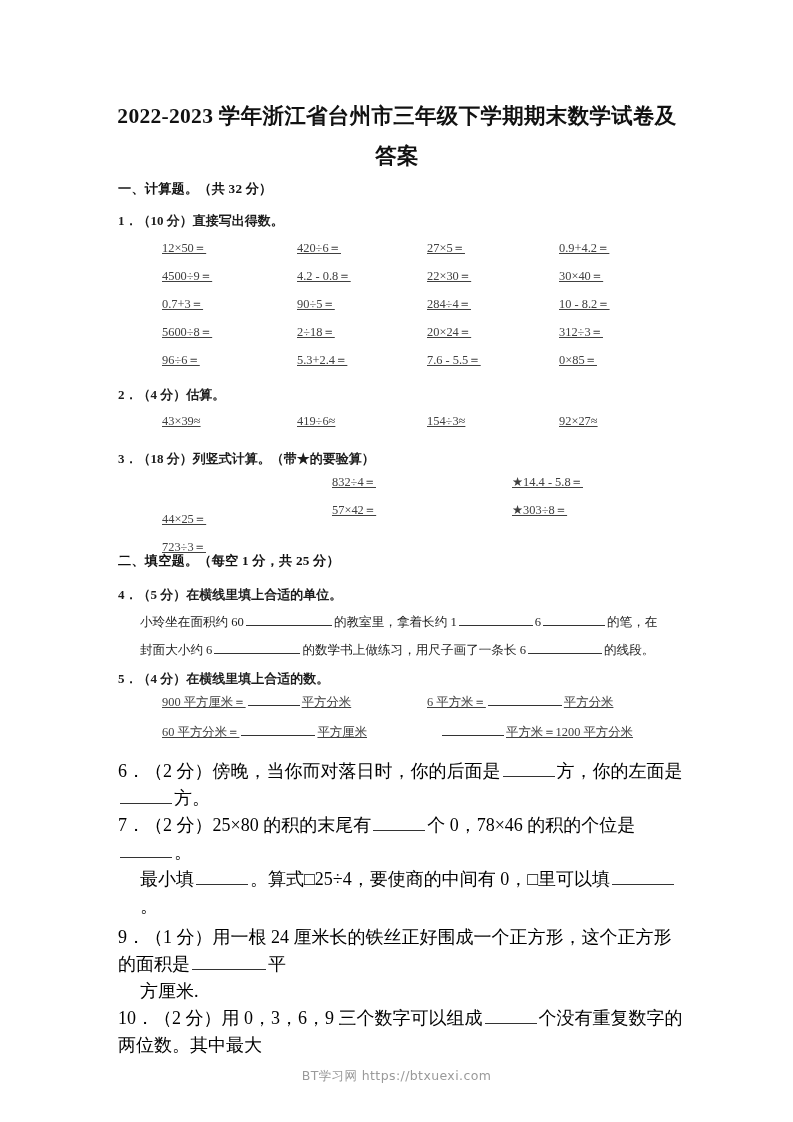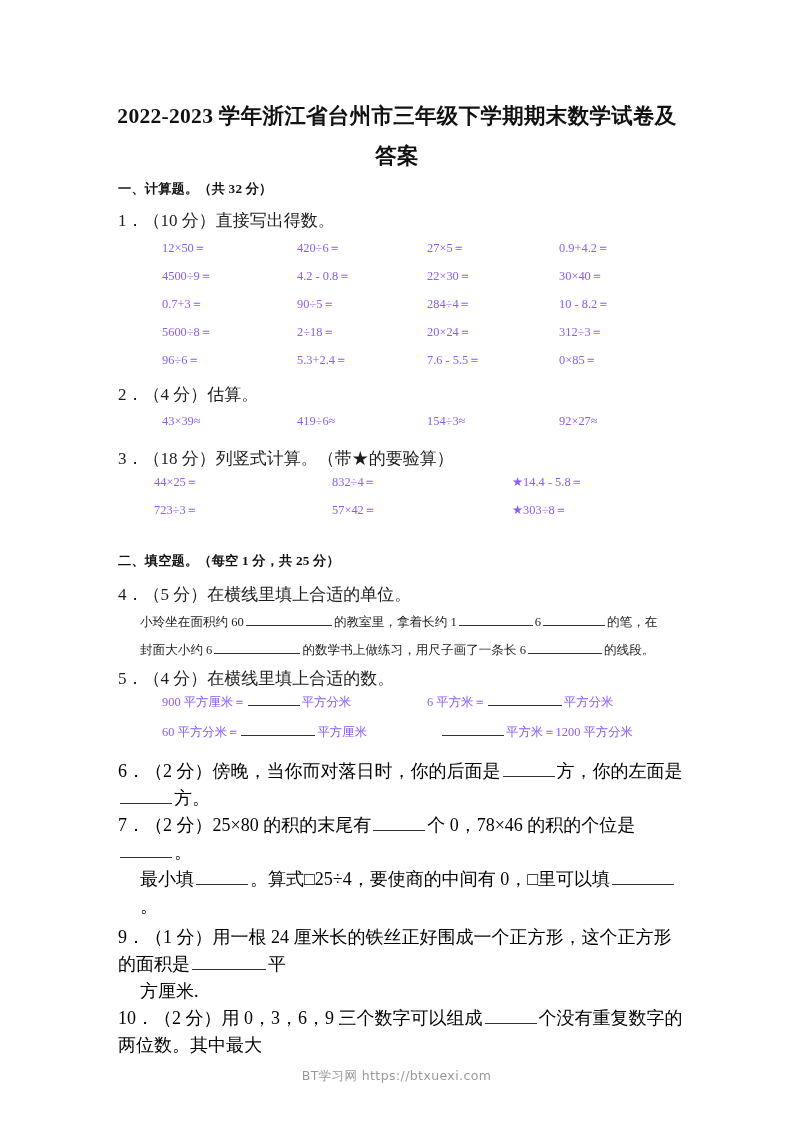--- a/index.html
+++ b/index.html
@@ -45,45 +45,47 @@
     font-weight: bold;
     margin: 0 0 14px 0;
     letter-spacing: 0.2px;
     color: #111;
   }
   .section-head.second {
     margin-top: 22px;
     margin-bottom: 16px;
   }
   .q-line {
-    font-size: 17px;
+    font-size: 13px;
     line-height: 18px;
     margin: 0 0 10px 0;
     color: #1d1d1d;
+    font-weight: bold;
   }
   .q-body {
     margin: 0 0 2px 0;
     padding-left: 22px;
   }
   .grid-row {
     position: relative;
     height: 28px;
     font-size: 12.4px;
     padding-left: 0;
   }
   .cell {
     position: absolute;
     white-space: nowrap;
-    color: #8b5cf6;
+    color: #404040;
+    text-decoration: underline;
   }
   .c1 { left: 22px; }
   .c2 { left: 157px; }
   .c3 { left: 287px; }
   .c4 { left: 419px; }
-  .v1 { left: 14px; }
+  .v1 { left: 22px; margin-top: 37px; }
   .v2 { left: 192px; }
   .v3 { left: 372px; }
   .u1 { left: 22px; }
   .u2 { left: 287px; }
   .para {
     font-size: 12.6px;
     line-height: 28px;
     padding-left: 22px;
     margin: 0;
     color: #1d1d1d;

